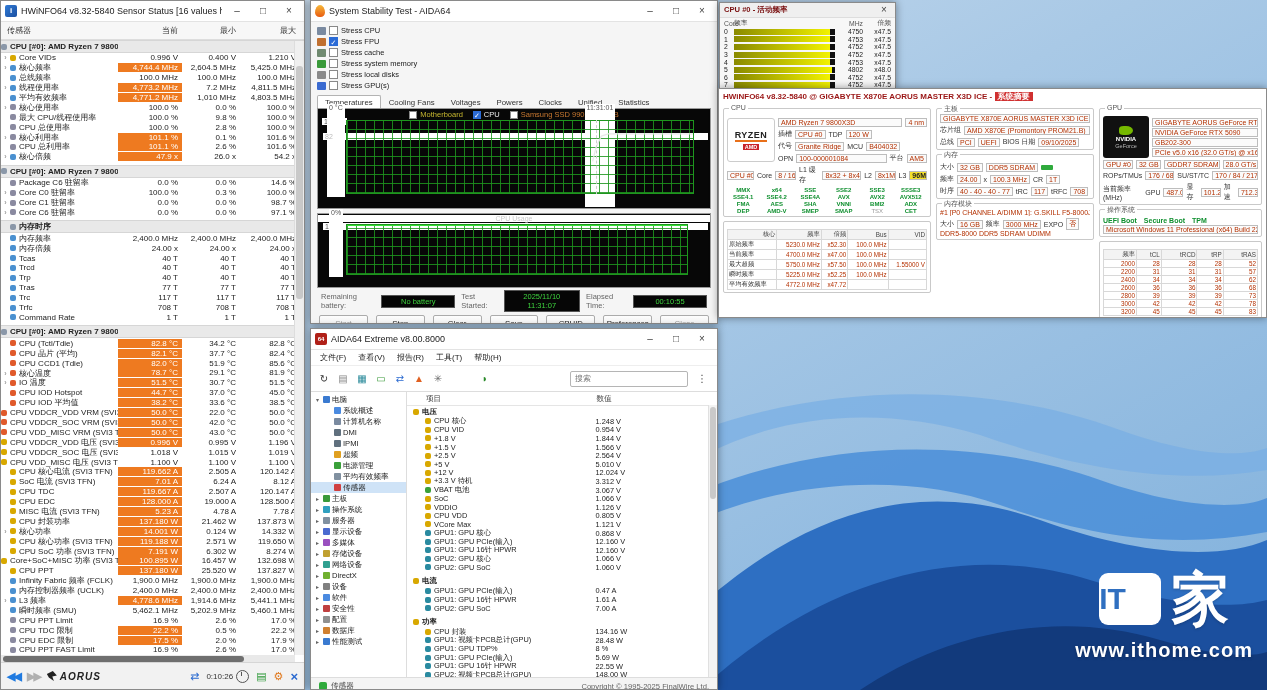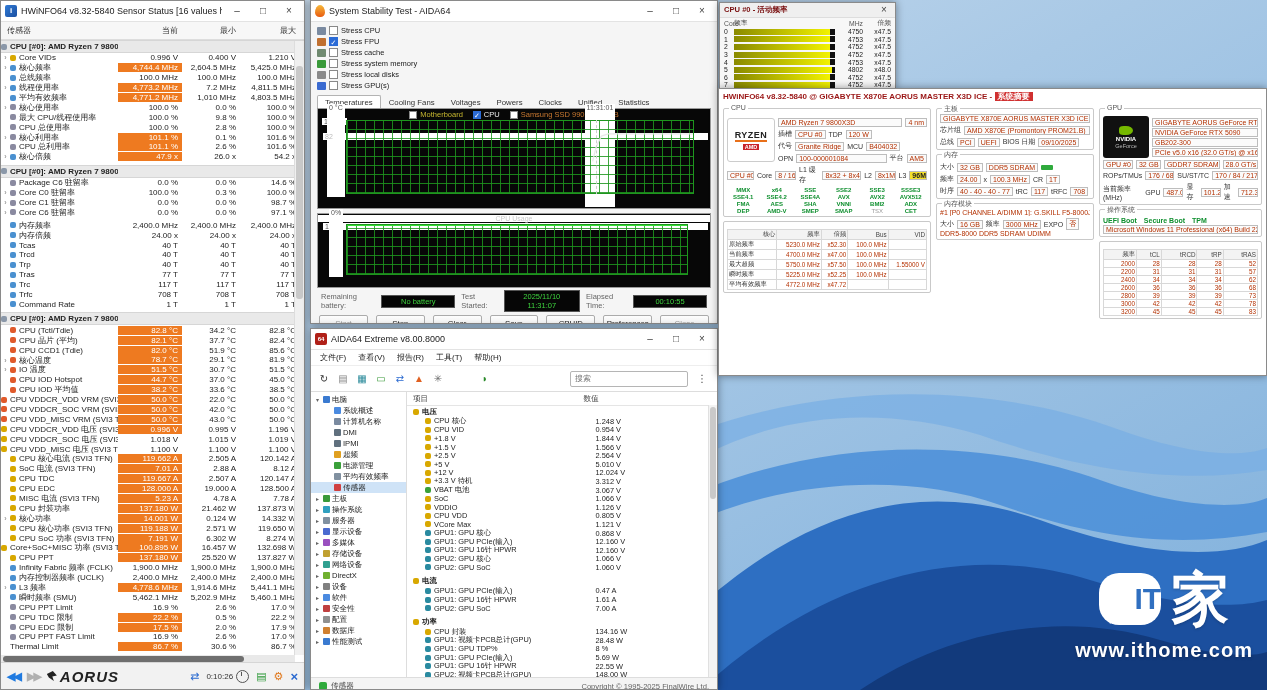--- a/index.html
+++ b/index.html
@@ -27,21 +27,21 @@
   .r.sec{height:11px;background:#e9e9e9;border-top:1px solid #d6d6d6;border-bottom:1px solid #d6d6d6;font-weight:bold;}
   .r.sec .dot{background:#8a97a8;}
   .r.gap{height:3px;}
   .hw-vscroll{position:absolute;right:0;top:40px;bottom:34px;width:9px;background:#f0f0f0;border-left:1px solid #ddd;}
   .hw-vscroll .th{position:absolute;left:1px;right:1px;top:4%;height:38%;background:#c9c9c9;border-radius:3px;}
   .hw-hscroll{position:absolute;left:0;right:9px;bottom:26px;height:8px;background:#e9e9e9;}
   .hw-hscroll .th{position:absolute;left:2px;top:1px;height:6px;width:82%;background:#6f6f6f;border-radius:3px;}
   .hw-tools{position:absolute;left:0;right:0;bottom:0;height:26px;background:#f2f2f2;border-top:1px solid #d6d6d6;display:flex;align-items:center;padding:0 6px;gap:7px;font-size:11px;}
   .hw-tools .arr{color:#1f7ae0;font-weight:bold;letter-spacing:-2px;}
   .hw-tools .arr.g{color:#b0b0b0;}
-  .brand{font-style:italic;font-weight:bold;font-size:15px;color:#222;letter-spacing:1px;display:flex;align-items:center;gap:3px;}
+  .brand{font-style:italic;font-weight:bold;font-size:10px;color:#222;letter-spacing:1px;display:flex;align-items:center;gap:3px;}
   .falcon{width:10px;height:10px;background:#222;clip-path:polygon(0 30%,60% 0,100% 45%,55% 55%,70% 100%,20% 65%);}
   .sp{flex:1;}
   .tool-ic{font-size:11px;color:#2a6ad0;}
   .clockbox{display:flex;align-items:center;gap:3px;font-size:8px;color:#333;}
   .clk{width:11px;height:11px;border:1.5px solid #555;border-radius:50%;position:relative;}
   .clk:after{content:"";position:absolute;left:4px;top:1px;width:1px;height:4px;background:#555;}
   
   .stab{left:310px;top:0;width:408px;height:324px;background:#f5f5f5;}
   .flame{width:10px;height:12px;background:linear-gradient(#f6b83a,#e85b10);border-radius:50% 50% 45% 45%/65% 65% 35% 35%;}
   .st-top{display:flex;height:66px;margin:3px 6px 0 6px;gap:6px;}
@@ -89,21 +89,21 @@
   .kebab{font-size:10px;color:#444;padding:0 4px;}
   .a-body{display:flex;height:285px;border-bottom:1px solid #ddd;}
   .tree{width:95px;border-right:1px solid #ddd;overflow:hidden;padding-top:2px;}
   .titem{display:flex;align-items:center;height:11px;font-size:7.6px;color:#222;white-space:nowrap;padding-left:3px;gap:2px;}
   .titem .ta{width:7px;color:#666;font-size:6px;text-align:center;}
   .titem .tic{width:7px;height:7px;border-radius:1px;flex:0 0 7px;}
   .titem.ind{padding-left:14px;}
   .titem.sel{background:#cfe3f7;}
   .alist{flex:1;overflow:hidden;position:relative;}
   .alist .hrow{display:flex;height:13px;align-items:center;font-size:7.6px;color:#444;border-bottom:1px solid #e5e5e5;}
-  .alist .hrow .h1{width:55%;padding-left:6px;}
+  .alist .hrow .h1{width:55%;padding-left:6px;margin-left:13px;}
   .srow{display:flex;align-items:center;height:8.6px;font-size:7.4px;color:#222;}
   .srow .sl{width:55%;display:flex;align-items:center;gap:3px;padding-left:18px;overflow:hidden;white-space:nowrap;}
   .srow .sv{flex:1;white-space:nowrap;}
   .srow .sdot{width:6px;height:6px;border-radius:2px;flex:0 0 6px;}
   .srow.sec{font-weight:bold;height:11px;}
   .srow.sec .sl{padding-left:6px;}
   .srow.gap{height:4px;}
   .a-vscroll{position:absolute;right:0;top:13px;bottom:0;width:8px;background:#f3f3f3;border-left:1px solid #e0e0e0;}
   .a-vscroll .th{position:absolute;left:1px;right:1px;top:2px;height:34%;background:#c9c9c9;border-radius:3px;}
   .a-status{display:flex;align-items:center;height:16px;font-size:7.6px;color:#444;padding:0 8px;background:#f4f4f4;}
@@ -114,21 +114,21 @@
   .cp-tb{display:flex;height:14px;align-items:center;background:#efefef;border-bottom:1px solid #ddd;padding:0 4px;}
   .cp-tb .t{flex:1;font-size:7.6px;color:#7a1010;font-weight:bold;}
   .cp-head{display:flex;font-size:6.8px;color:#555;height:10px;align-items:center;padding:0 4px;}
   .cp-row{display:flex;align-items:center;height:7.6px;padding:0 4px;font-size:6.8px;color:#222;}
   .cpc{width:10px;}
   .cpb{flex:1;background:#111;height:6px;margin-right:3px;position:relative;}
   .cpb i{position:absolute;left:0;top:0;bottom:0;background:linear-gradient(90deg,#8a8a00,#f2f200);}
   .cpm{width:25px;text-align:right;}
   .cpx{width:28px;text-align:right;}
   
-  .summary{left:718px;top:88px;width:549px;height:288px;background:#fff;padding:2px 4px;box-sizing:border-box;font-size:7px;}
+  .summary{left:718px;top:88px;width:549px;height:230px;background:#fff;padding:2px 4px;box-sizing:border-box;font-size:7px;}
   .sum-title{font-size:8px;font-weight:bold;color:#9a1515;white-space:nowrap;overflow:hidden;}
   .sum-title .badge{background:#d03030;color:#fff;padding:0 3px;}
   .sum-grid{display:flex;gap:5px;margin-top:2px;}
   .grp{border:1px solid #c9c9c9;border-radius:2px;position:relative;padding:5px 3px 2px 3px;margin-top:4px;}
   .glab{position:absolute;top:-5px;left:5px;background:#fff;padding:0 2px;color:#555;font-size:7px;}
   .box{border:1px solid #bdbdbd;background:#fbfbfb;padding:0 2px;color:#b33000;white-space:nowrap;overflow:hidden;display:inline-block;}
   .kv{color:#333;}
   .rowline{display:flex;gap:3px;align-items:center;margin-top:2px;}
   .ryzen{width:46px;height:42px;border:1px solid #ccc;border-radius:3px;display:flex;flex-direction:column;align-items:center;justify-content:center;background:#fff;}
   .ryzen .rt{font-weight:bold;font-size:9px;letter-spacing:.5px;color:#222;border-bottom:2px solid #e8701a;}
@@ -148,21 +148,21 @@
   .mtable td.l{text-align:left;color:#333;}
   .gbadge{color:#0f8f2f;font-weight:bold;margin-right:4px;}
   .redtxt{color:#b33000;}
   .ramic{width:12px;height:5px;background:#2faa3c;border-radius:1px;display:inline-block;}
   .sc1{width:208px;flex:0 0 208px;}
   .sc2{width:158px;flex:0 0 158px;}
   .sc3{flex:1;min-width:0;}
   
   .ithome{position:absolute;right:14px;bottom:28px;text-align:center;color:#fff;}
   .ithome .row{display:flex;align-items:flex-end;justify-content:center;gap:10px;}
-  .bubble{width:62px;height:52px;background:#fff;border-radius:20px;position:relative;display:flex;align-items:center;justify-content:flex-end;}
+  .bubble{width:62px;height:52px;background:#fff;border-radius:9px;position:relative;display:flex;align-items:center;justify-content:flex-start;}
   .bubble:after{content:"";position:absolute;left:8px;bottom:-8px;width:0;height:0;border:9px solid transparent;border-top-color:#fff;border-left-width:3px;}
   .bubble span{color:#2f6fc0;font-size:30px;font-weight:bold;font-family:"Liberation Sans",sans-serif;}
   .jia{font-size:58px;font-weight:bold;line-height:52px;text-shadow:0 1px 3px rgba(0,0,0,.2);}
   .url{font-size:20px;letter-spacing:1px;margin-top:14px;font-weight:bold;text-shadow:0 1px 3px rgba(0,0,0,.25);}
 </style>
 </head>
 <body>
 
 <div class="desktop">
 
@@ -410,20 +410,30 @@
           <div class="lab">
             <span class="ar"></span>
             <span class="dot"></span>
             <span></span>
           </div>
           <div class="c3 cur"></div>
           <div class="c4"></div>
           <div class="c5"></div>
         </div>
 
+        <div class="r sec">
+          <div class="lab">
+            <span class="ar"></span>
+            <span class="dot"></span>
+            <span>内存时序</span>
+          </div>
+          <div class="c3 cur"></div>
+          <div class="c4"></div>
+          <div class="c5"></div>
+        </div>
 
         <div class="r">
           <div class="lab">
             <span class="ar"></span>
             <span class="dot" style="background: rgb(74, 144, 208);"></span>
             <span>内存频率</span>
           </div>
           <div class="c3 cur">2,400.0 MHz</div>
           <div class="c4">2,400.0 MHz</div>
           <div class="c5">2,400.0 MHz</div>
@@ -693,21 +703,21 @@
           <div class="c5">120.142 A</div>
         </div>
 
         <div class="r hl">
           <div class="lab">
             <span class="ar"></span>
             <span class="dot" style="background: rgb(216, 168, 0);"></span>
             <span>SoC 电流 (SVI3 TFN)</span>
           </div>
           <div class="c3 cur">7.01 A</div>
-          <div class="c4">2.88 A</div>
+          <div class="c4">6.24 A</div>
           <div class="c5">8.12 A</div>
         </div>
 
         <div class="r hl">
           <div class="lab">
             <span class="ar"></span>
             <span class="dot" style="background: rgb(216, 168, 0);"></span>
             <span>CPU TDC</span>
           </div>
           <div class="c3 cur">119.667 A</div>

